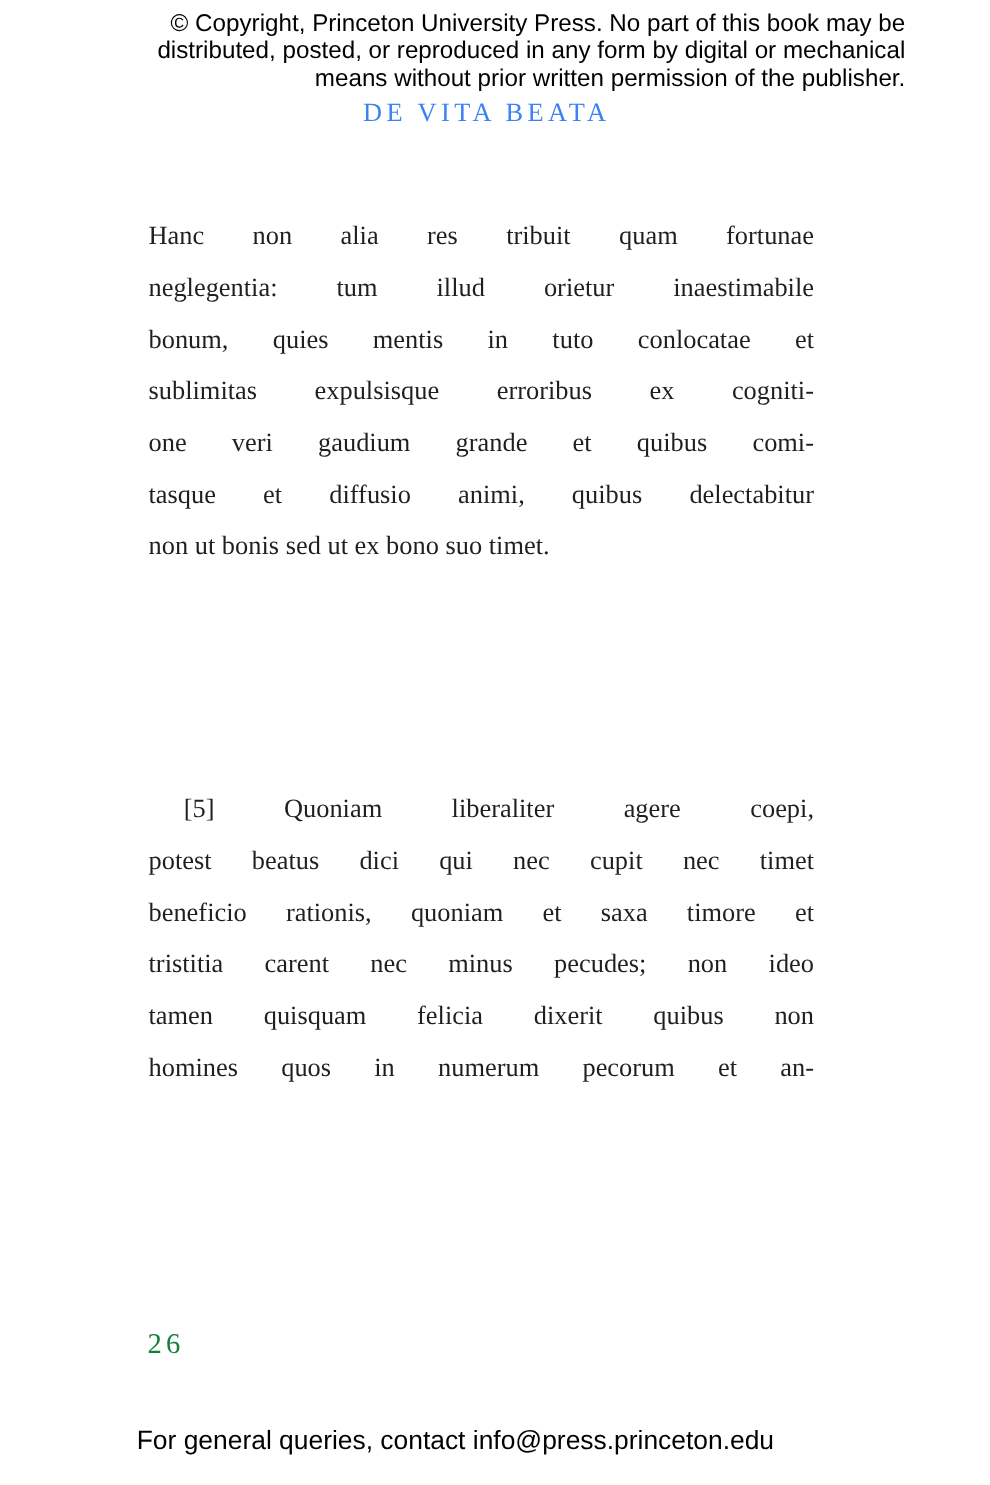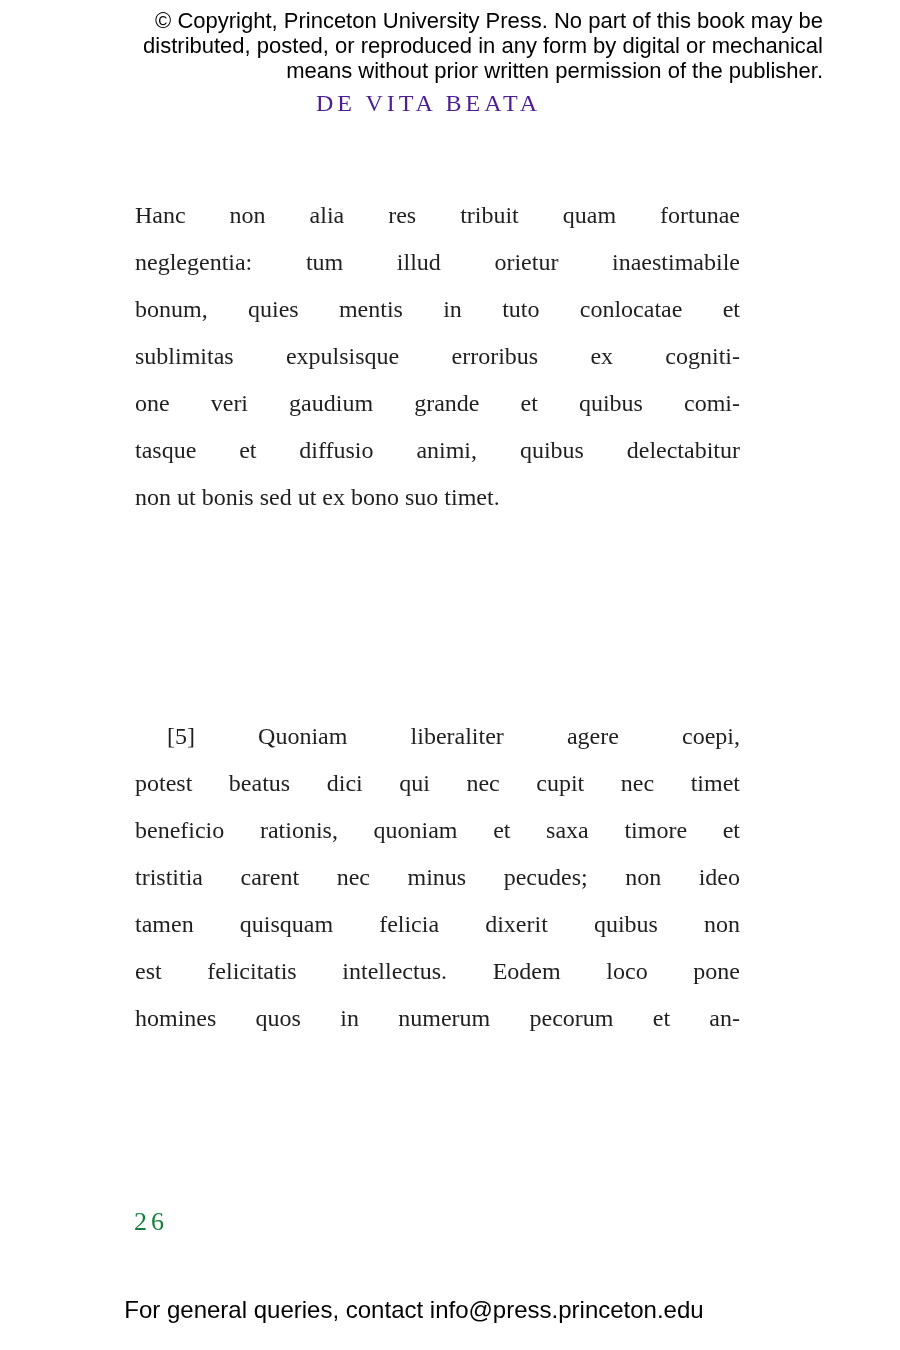--- a/index.html
+++ b/index.html
@@ -21,29 +21,29 @@
     font-family: "Liberation Sans", sans-serif;
     font-size: 22px;
     line-height: 25px;
     color: #000000;
     text-align: right;
   }
 
   
   .running-head {
     position: absolute;
-    left: 126px;
+    left: 140px;
     top: 88px;
     width: 605px;
     text-align: center;
     font-family: "Liberation Serif", serif;
     font-size: 24px;
     line-height: 30px;
     letter-spacing: 4px;
-    color: #4c1d95;
+    color: #3b82f6;
   }
 
   
   .para {
     position: absolute;
     left: 135px;
     width: 605px;
     color: #1f1f1f;
   }
   .para1 { top: 192px; }
@@ -109,21 +109,20 @@
     <div class="line">tasque et diffusio animi, quibus delectabitur</div>
     <div class="line last">non ut bonis sed ut ex bono suo timet.</div>
   </section>
 
   <section class="para para2">
     <div class="line indent">[5] Quoniam liberaliter agere coepi,</div>
     <div class="line">potest beatus dici qui nec cupit nec timet</div>
     <div class="line">beneficio rationis, quoniam et saxa timore et</div>
     <div class="line">tristitia carent nec minus pecudes; non ideo</div>
     <div class="line">tamen quisquam felicia dixerit quibus non</div>
-    <div class="line">est felicitatis intellectus. Eodem loco pone</div>
     <div class="line">homines quos in numerum pecorum et an-</div>
   </section>
 
   <div class="page-number">26</div>
 
   <div class="footer-contact">For general queries, contact info@press.princeton.edu</div>
 
 </div>
 
 </body></html>

